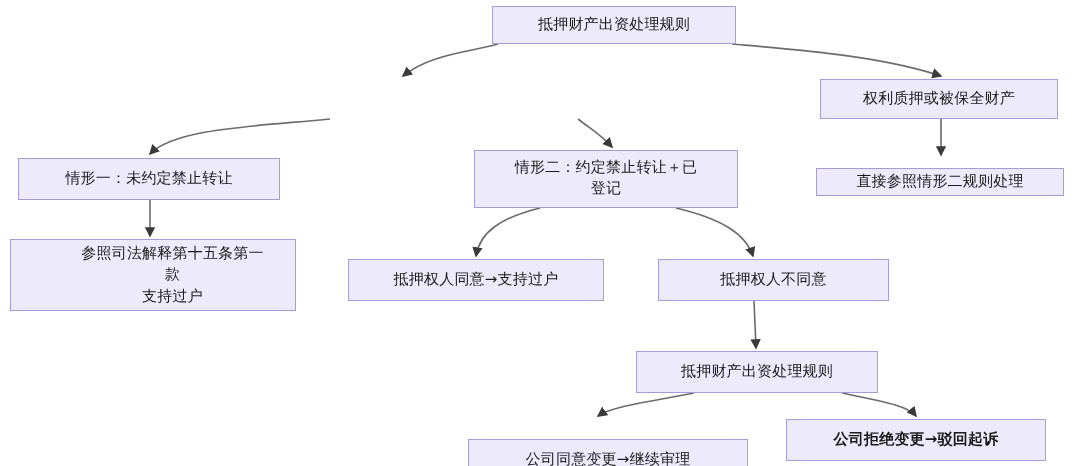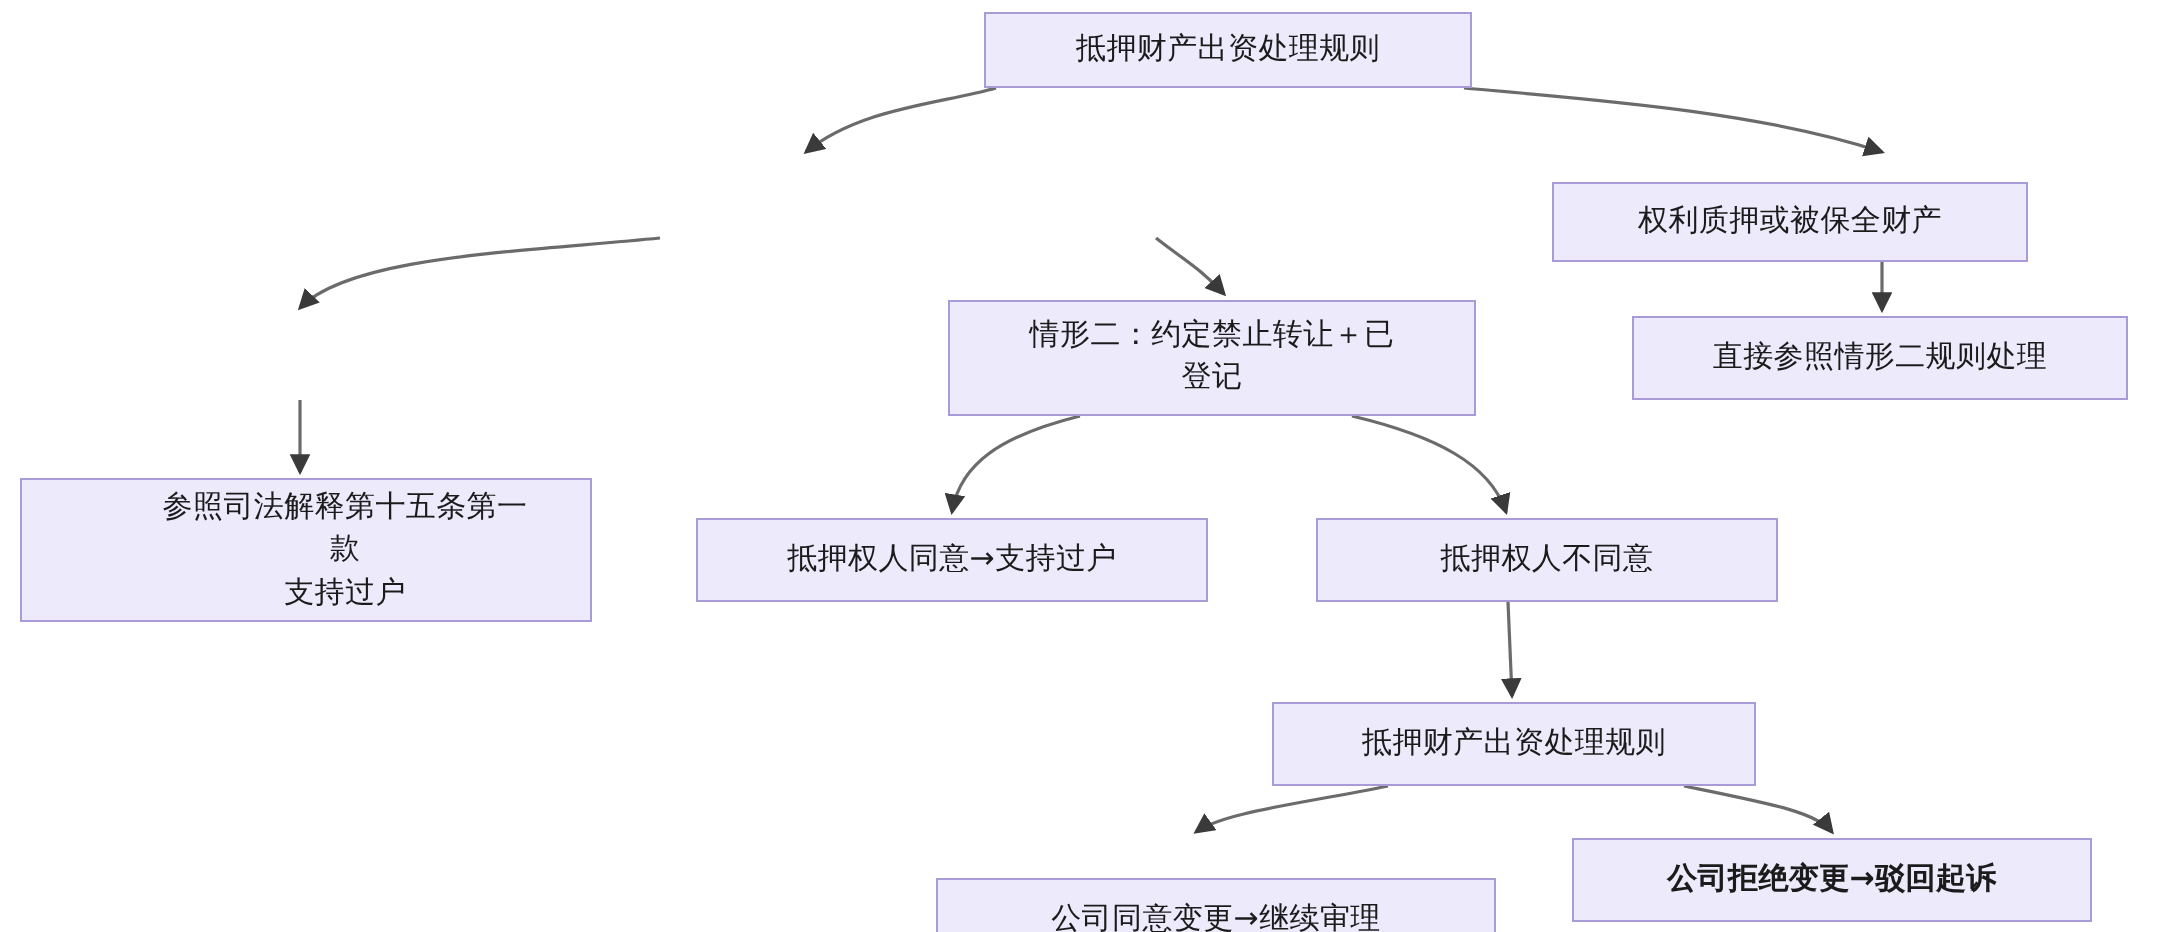--- a/index.html
+++ b/index.html
@@ -65,27 +65,28 @@
       <path d="M 676 208 C 718 218 745 232 753 256"></path>
       <path d="M 754 301 L 756 348"></path>
       <path d="M 694 393 C 650 402 612 406 598 416"></path>
       <path d="M 842 393 C 886 402 908 406 916 416"></path>
     </g>
   </svg>
 
   <div class="node" style="left:492px; top:6px; width:244px; height:38px;">抵押财产出资处理规则</div>
 
 
-  <div class="node" style="left:776px; top:79px; width:238px; height:40px;margin-top:12px;">权利质押或被保全财产</div>
+  <div class="node" style="left:820px; top:79px; width:238px; height:40px;">权利质押或被保全财产</div>
 
+  <div class="node" style="left:18px; top:158px; width:262px; height:42px;">情形一：未约定禁止转让</div>
 
   <div class="node" style="left:474px; top:150px; width:264px; height:58px;font-family:Liberation Mono, monospace;">情形二：约定禁止转让＋已
 登记</div>
 
-  <div class="node" style="left:816px; top:158px; width:248px; height:42px;">直接参照情形二规则处理</div>
+  <div class="node" style="left:816px; top:168px; width:248px; height:28px;font-family:Liberation Serif, serif;">直接参照情形二规则处理</div>
 
   <div class="node" style="left:10px; top:239px; width:286px; height:72px;padding-left:39px;">参照司法解释第十五条第一
 款
 支持过户</div>
 
   <div class="node" style="left:348px; top:259px; width:256px; height:42px;">抵押权人同意→支持过户</div>
 
   <div class="node" style="left:658px; top:259px; width:231px; height:42px;">抵押权人不同意</div>
 
   <div class="node" style="left:636px; top:351px; width:242px; height:42px;">抵押财产出资处理规则</div>

